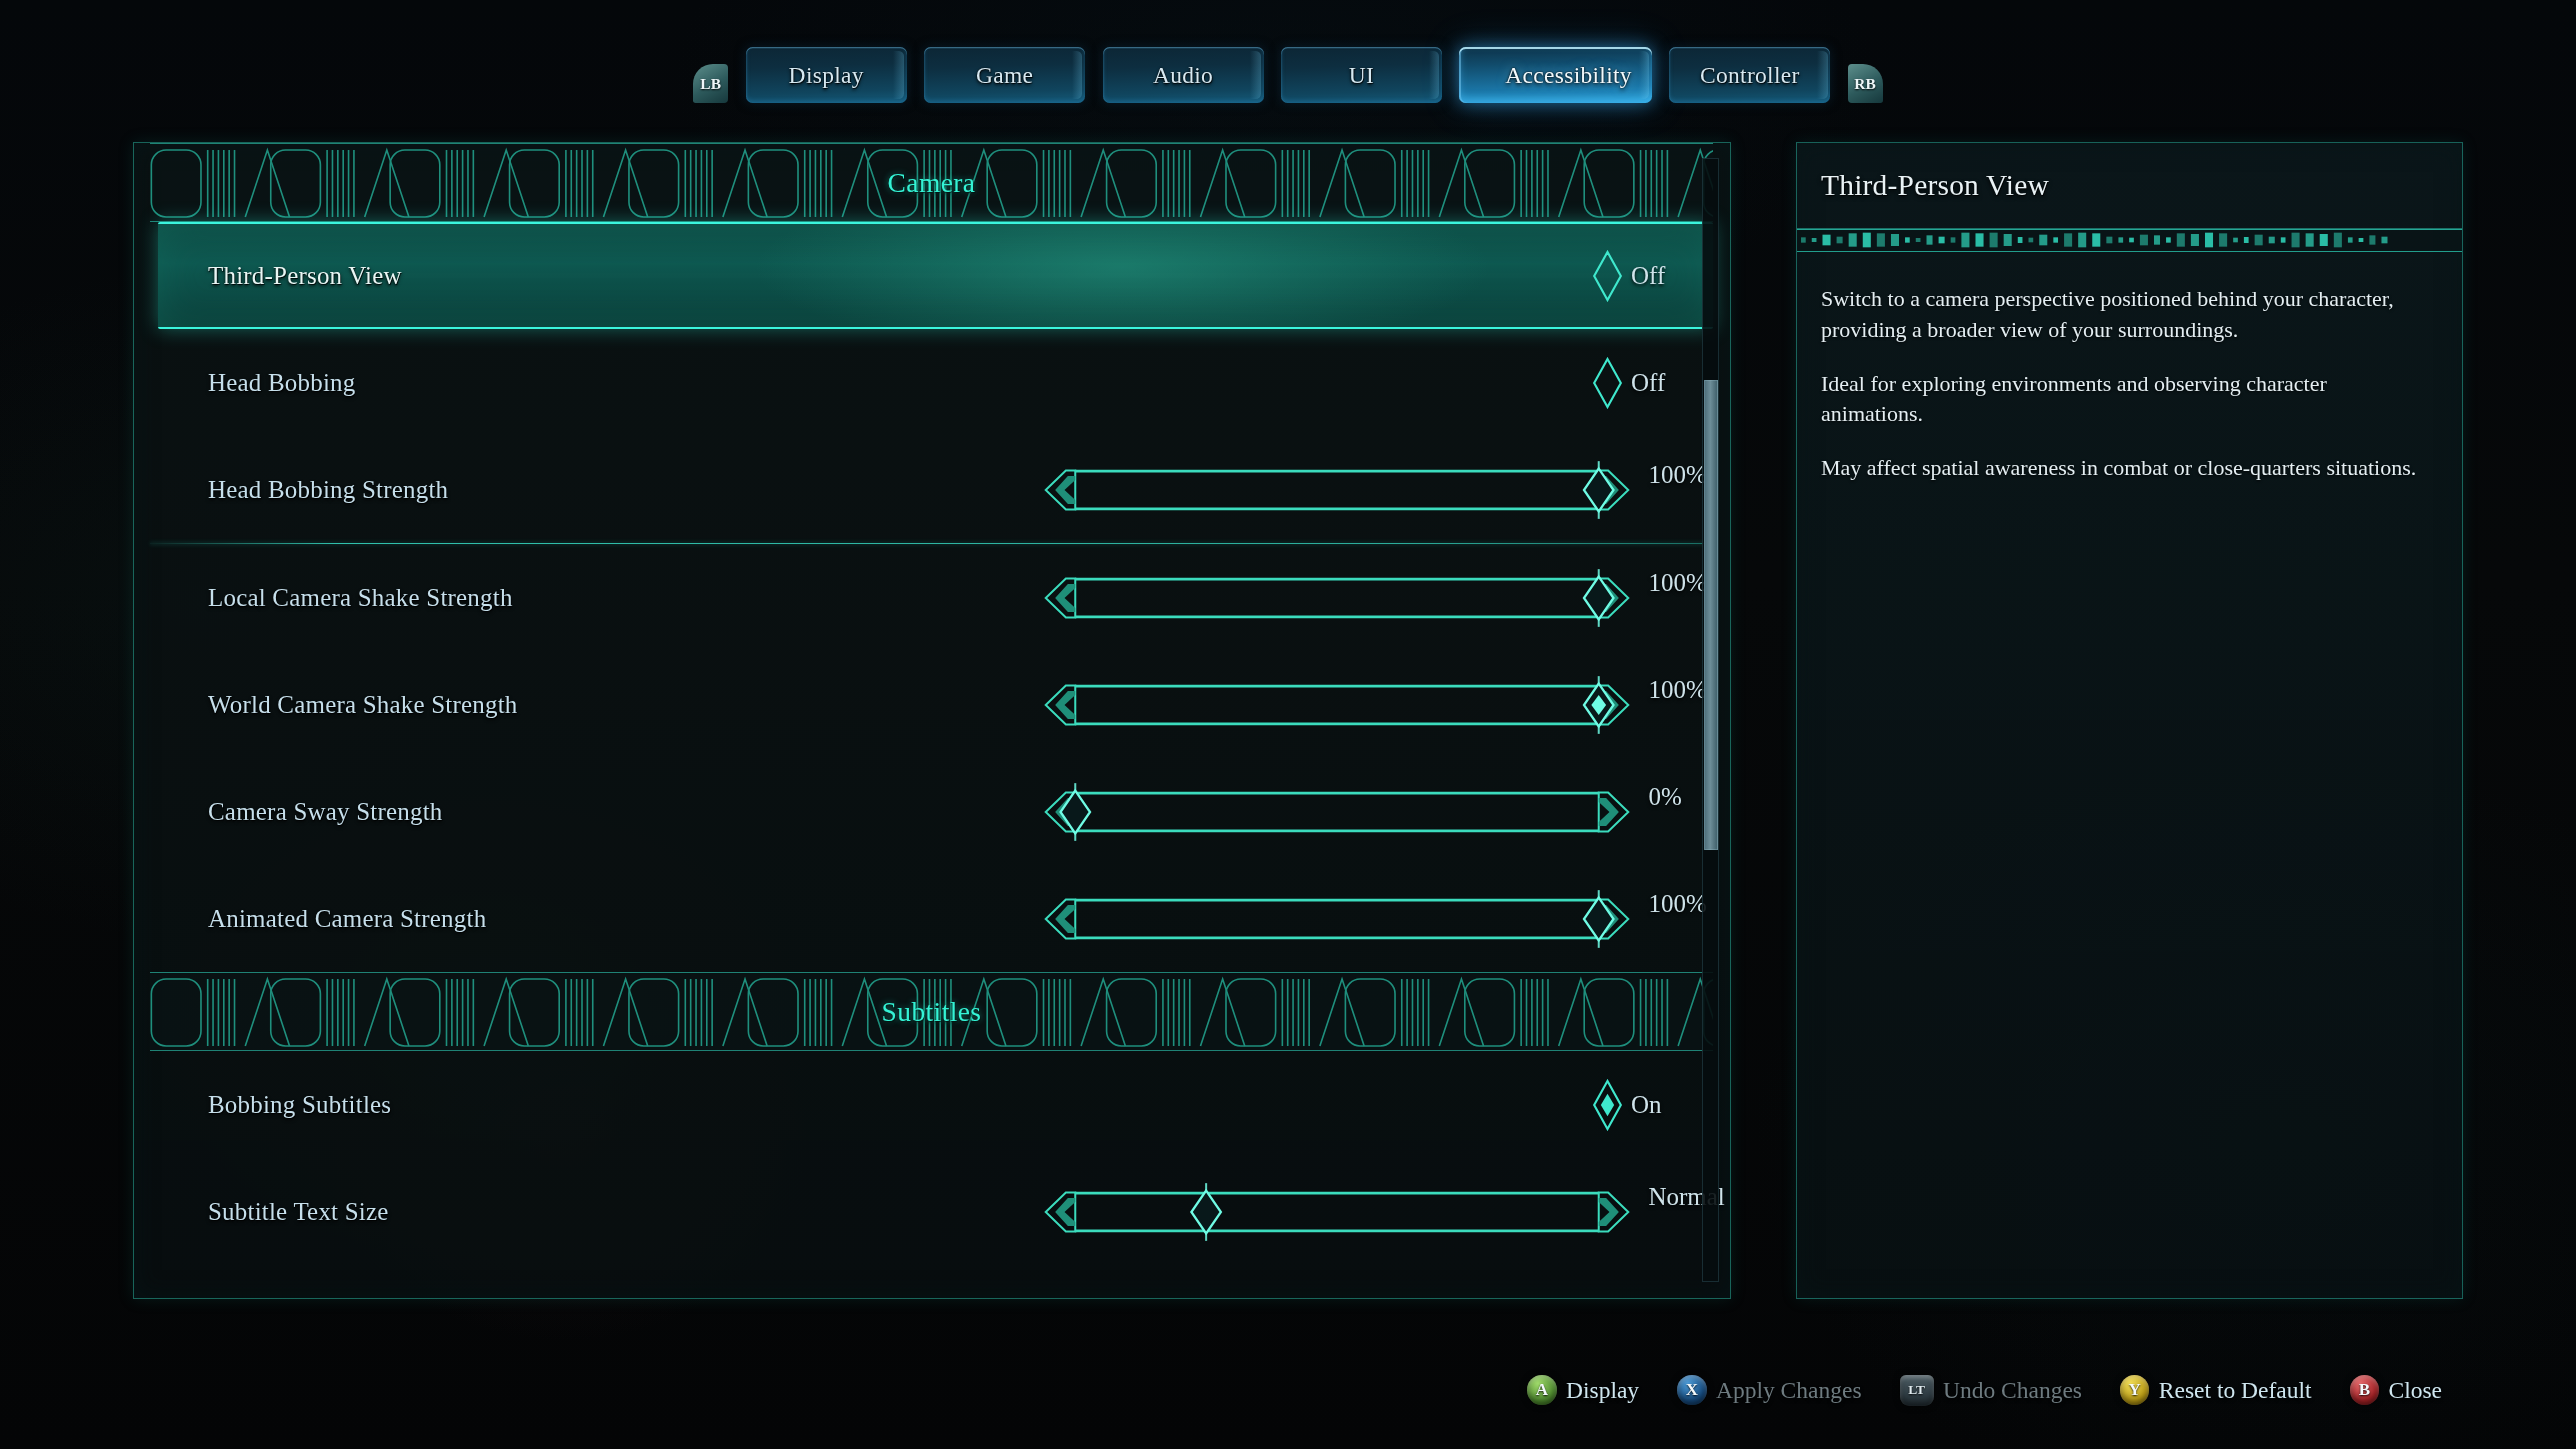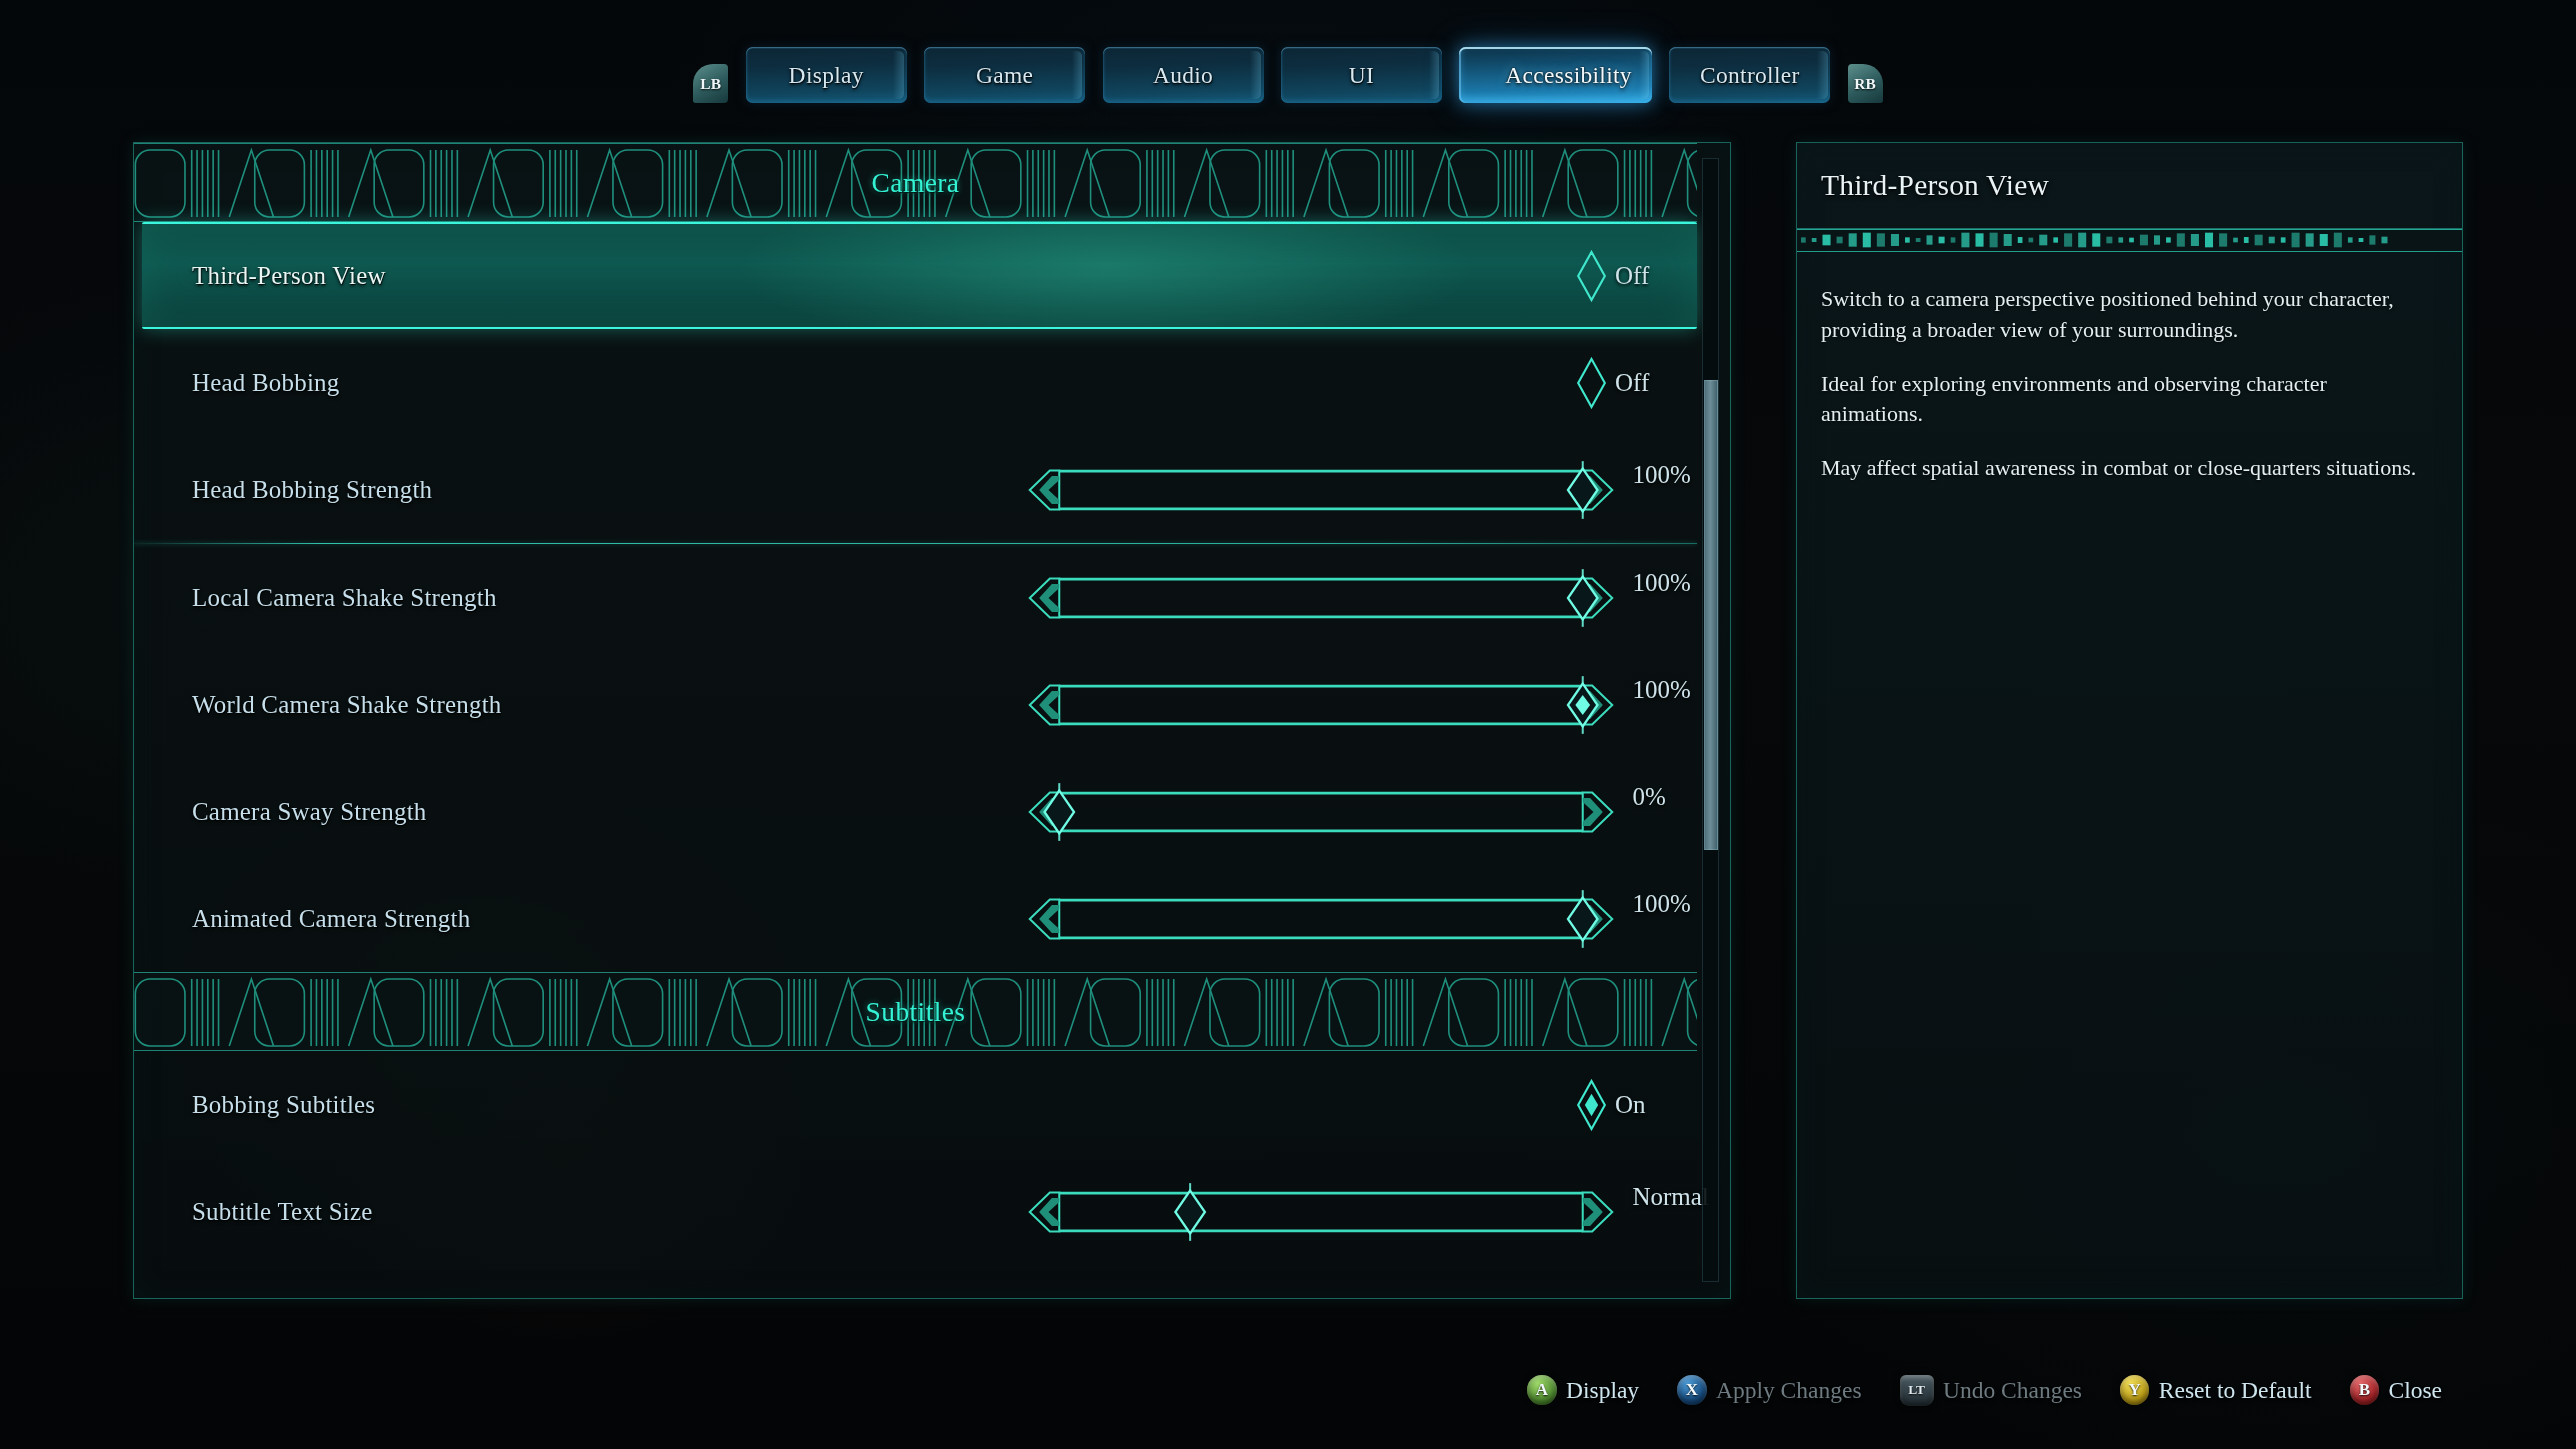--- a/index.html
+++ b/index.html
@@ -97,21 +97,21 @@
   }
   .band-pattern { position:absolute; inset:0; opacity:.62; }
   .section-title {
     position:relative; z-index:3;
     font-size:27.5px; color:#34f3d5; letter-spacing:0.4px;
     text-shadow:0 0 6px rgba(40,240,210,.55), 0 2px 3.4px rgba(0,0,0,.95), 0.7px 0.7px 0 rgba(0,0,0,.8);
   }
 
   
   #rows-viewport { position:absolute; left:0; top:0; width:1598px; height:1155px; }
-  .rows-inner { position:absolute; left:0; top:0; width:1563px; }
+  .rows-inner { position:absolute; left:16px; top:0; width:1563px; }
 
   .row {
     position:relative; height:107px;
     display:flex; align-items:center;
     padding-left:58px; padding-right:0;
   }
   .row-label {
     font-size:25px; color:#c6dfeb; letter-spacing:0.2px;
     text-shadow:0 2px 3.4px rgba(0,0,0,.95), 0.7px 0.7px 0 rgba(0,0,0,.7);
     white-space:nowrap;

